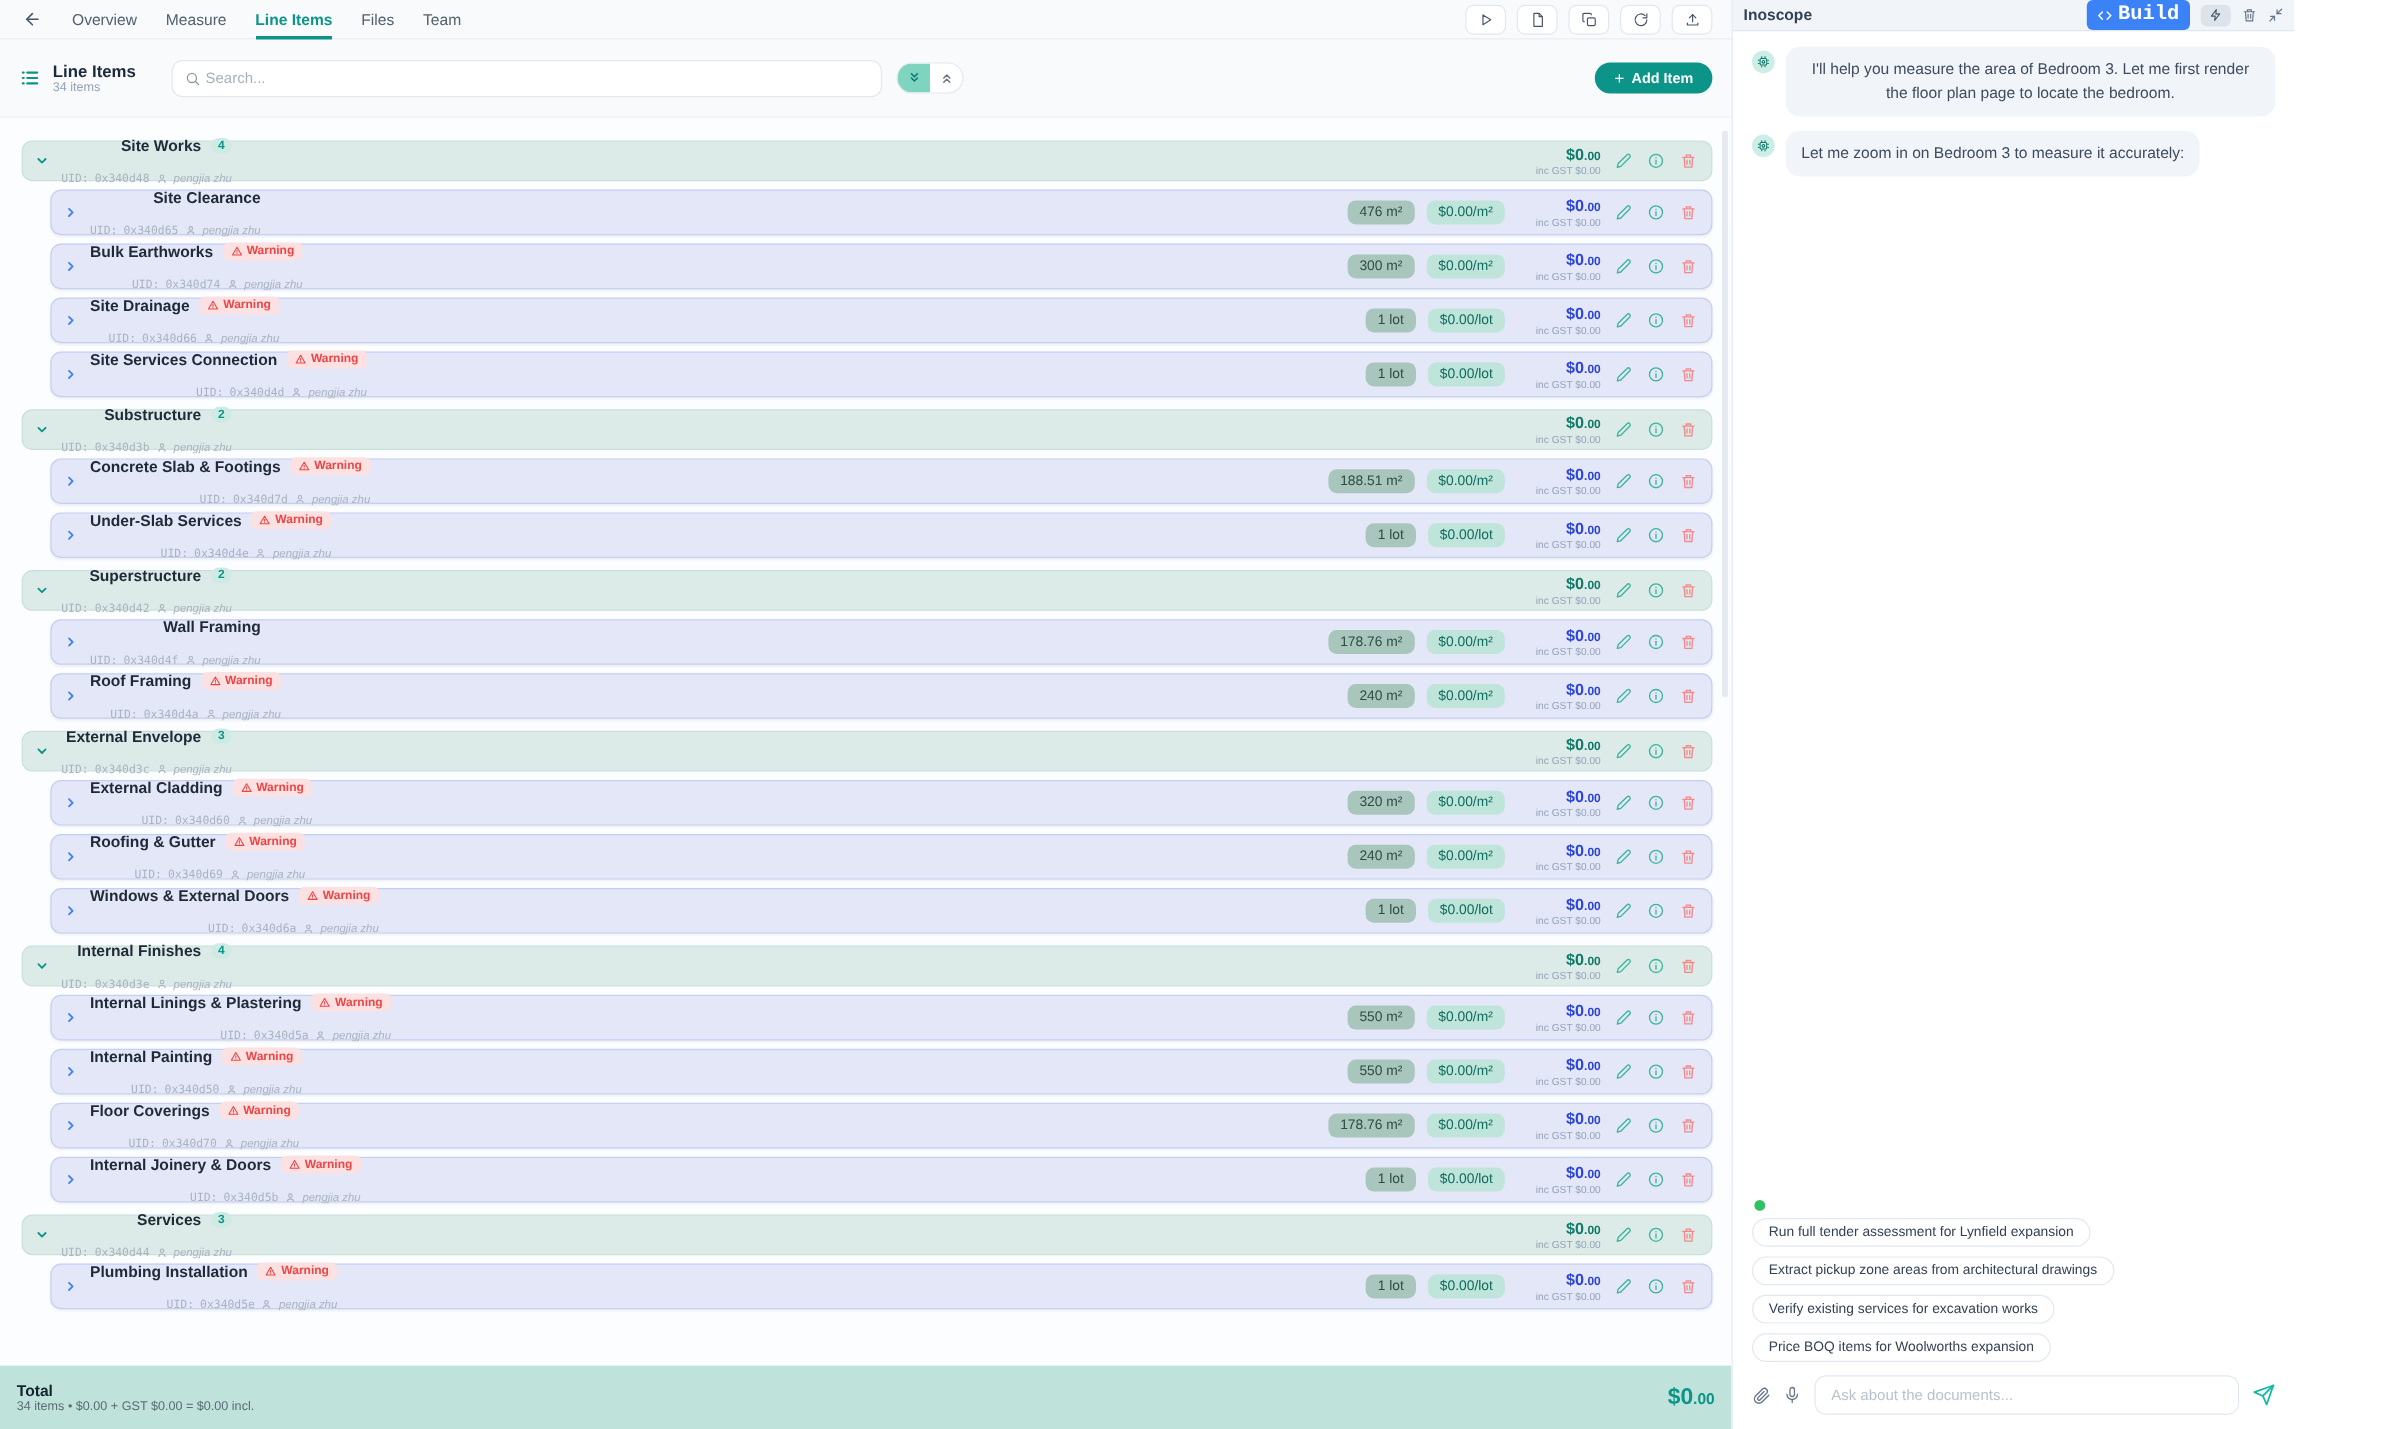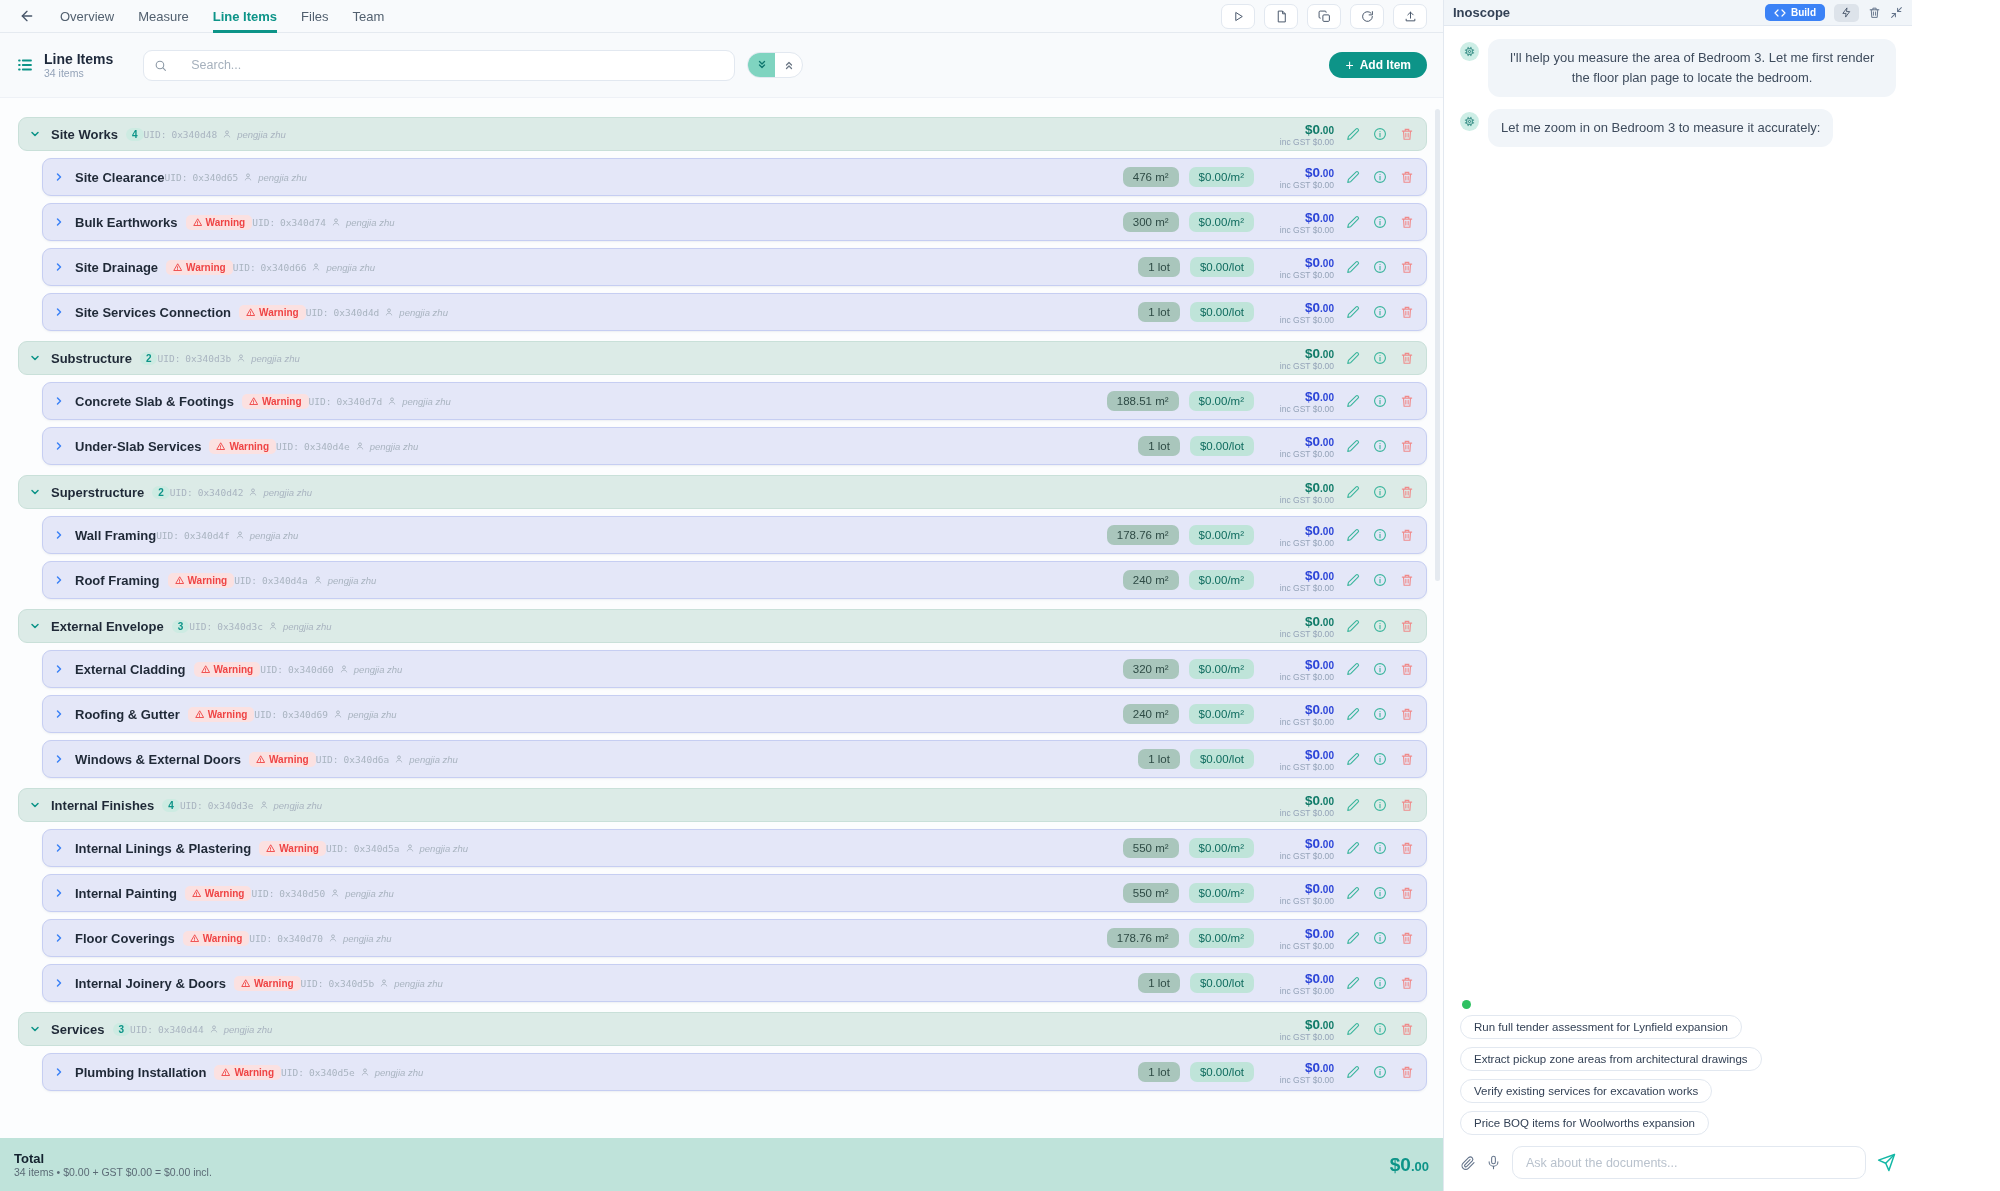--- a/index.html
+++ b/index.html
@@ -13,37 +13,37 @@
   .tabs { display:flex; gap:24px; margin-left:22px; height:33px; }
   .tab { display:flex; align-items:center; font-size:13px; color:#52606f; height:33px; cursor:pointer; }
   .tab.active { color:#0d9488; font-weight:bold; box-shadow: inset 0 -3px 0 #0d9488; }
   .tool-btns { margin-left:auto; display:flex; gap:9px; }
   .tool-btn { width:34px; height:25px; border:1px solid #e2e8f0; border-radius:7px; background:#fff; display:flex; align-items:center; justify-content:center; cursor:pointer; }
 
   .subheader { height:65px; background:#f8fafc; display:flex; align-items:center; padding:0 16px; border-bottom:1px solid #eef1f6; }
   .list-glyph { width:18px; height:18px; margin-right:10px; }
   .page-title { font-size:14px; font-weight:bold; color:#1e293b; line-height:1.15; }
   .page-count { font-size:10.5px; color:#94a3b8; }
-  .search-box { margin-left:30px; width:592px; height:31px; background:#fff; border:1px solid #e2e8f0; border-radius:9px; display:flex; align-items:center; padding:0 10px; gap:24px; }
+  .search-box { margin-left:30px; width:592px; height:31px; background:#fff; border:1px solid #e2e8f0; border-radius:9px; display:flex; align-items:center; padding:0 10px; gap:4px; }
   .search-box input { border:none; outline:none; flex:1; font-size:12.5px; color:#334155; font-family:"Liberation Sans",sans-serif; background:transparent; }
   .search-box input::placeholder { color:#a6b1bd; }
   .collapse-toggle { margin-left:12px; height:26px; border:1px solid #e2e8f0; border-radius:13px; background:#fff; display:flex; overflow:hidden; }
   .seg { width:27px; display:flex; align-items:center; justify-content:center; cursor:pointer; }
   .seg.on { background:#7fd4c0; }
   .add-item-btn { margin-left:auto; height:26px; background:#0d9488; color:#fff; border:none; border-radius:13px; font-size:12px; font-weight:bold; padding:0 16px; display:flex; align-items:center; gap:6px; cursor:pointer; font-family:"Liberation Sans",sans-serif; }
 
   .list { position:absolute; top:99px; bottom:53px; left:0; right:0; overflow:hidden; padding-top:8px; background:#fcfdfe; }
   .scroll-thumb { position:absolute; right:3px; top:10px; width:5px; height:472px; background:#e5eaf0; border-radius:3px; }
 
   .row { display:flex; align-items:center; border-radius:9px; cursor:pointer; }
   .row.group { margin:10px 16px 7px 18px; height:34px; background:#dcebe7; border:1px solid #c9e0d9; }
   .row.group:first-child { margin-top:0; }
   .row.item { margin:0 16px 7px 42px; height:38px; background:#e4e7f8; border:1px solid #c6cef2; box-shadow:0 1px 2px rgba(100,116,139,.10); }
   .chev { width:32px; display:flex; justify-content:center; flex-shrink:0; }
-  .row-main { display:flex; flex-direction:row; gap:0; }
+  .row-main { display:flex; flex-direction:column; gap:15px;align-items:flex-end; }
   .title-line { display:flex; align-items:center; gap:8px; }
   .row-title { font-size:13px; font-weight:bold; color:#1f2937; white-space:nowrap; }
   .count-badge { background:#cdebe2; color:#0d9488; font-size:10px; font-weight:bold; border-radius:8px; padding:1px 6px; }
   .warn-badge { background:#fbe1e1; color:#ef4444; font-size:10px; font-weight:bold; border-radius:5px; padding:2px 7px; display:flex; align-items:center; gap:4px; }
   .uid-line { display:flex; align-items:center; gap:5px; font-size:9.5px; color:#a9b4c0; }
   .uid-mono { font-family:"DejaVu Sans Mono",monospace; }
   .owner { font-style:italic; }
   .row-right { margin-left:auto; display:flex; align-items:center; gap:10px; padding-right:11px; }
   .badge-qty { background:#a9c6bc; color:#2e4b45; font-size:11.5px; font-weight:500; padding:4px 10px; border-radius:7px; white-space:nowrap; }
   .badge-rate { background:#bfe4d9; color:#0e6b5e; font-size:11.5px; font-weight:500; padding:4px 10px; border-radius:7px; white-space:nowrap; }
@@ -60,21 +60,21 @@
   .footer-summary { font-size:10.5px; color:#5b6b76; }
   .footer-total { margin-left:auto; color:#0d9488; font-weight:bold; }
   .footer-total .big { font-size:19px; }
   .footer-total .small { font-size:13px; }
 
   
   .chat-panel { position:absolute; left:1443px; top:0; width:469px; height:1191px; background:#fff; border-left:1px solid #e2e8f0; }
   .chat-header { height:26px; background:#f1f5f9; border-bottom:1px solid #e2e8f0; display:flex; align-items:center; padding:0 9px; }
   .chat-title { font-size:13px; font-weight:bold; color:#334155; }
   .chat-header-btns { margin-left:auto; display:flex; align-items:center; gap:9px; }
-  .build-btn { background:#3b82f6; color:#fff; font-size:10px; font-weight:bold; border-radius:5px; padding:3px 9px; display:flex; align-items:center; gap:5px; cursor:pointer; }
+  .build-btn { background:#3b82f6; color:#fff; font-size:17px; font-weight:bold; border-radius:5px; padding:3px 9px; display:flex; align-items:center; gap:5px; cursor:pointer;font-family:Liberation Mono, monospace; }
   .flash-btn { background:#dde3ea; border-radius:5px; width:25px; height:18px; display:flex; align-items:center; justify-content:center; cursor:pointer; }
   .icon-plain { display:flex; align-items:center; justify-content:center; cursor:pointer; }
 
   .messages { padding:13px 16px 0; }
   .user-row { display:flex; justify-content:flex-end; align-items:center; gap:8px; margin-bottom:15px; }
   .user-bubble { background:#0d9488; color:#fff; font-size:12.5px; padding:8px 15px; border-radius:17px; }
   .user-avatar { width:23px; height:23px; border-radius:50%; background:#0d9488; display:flex; align-items:center; justify-content:center; flex-shrink:0; }
   .bot-row { display:flex; gap:9px; margin-bottom:12px; align-items:flex-start; }
   .bot-icon { width:19px; height:19px; border-radius:50%; background:#cdeee6; display:flex; align-items:center; justify-content:center; margin-top:3px; flex-shrink:0; }
   .bot-bubble { background:#f1f5f9; color:#3f4c5d; font-size:13px; line-height:1.55; padding:9px 13px; border-radius:12px; max-width:492px;text-align:center; }

